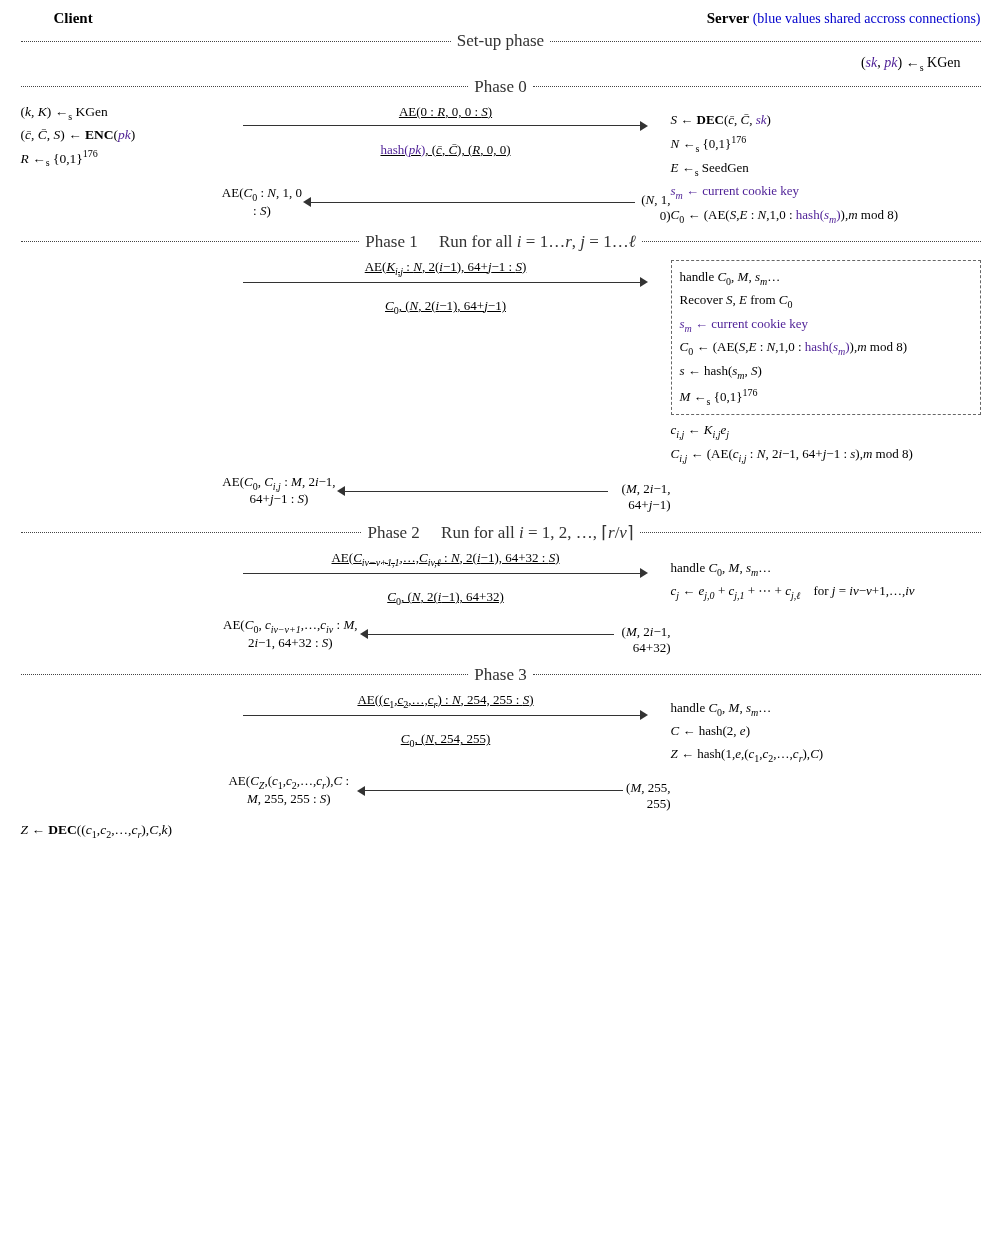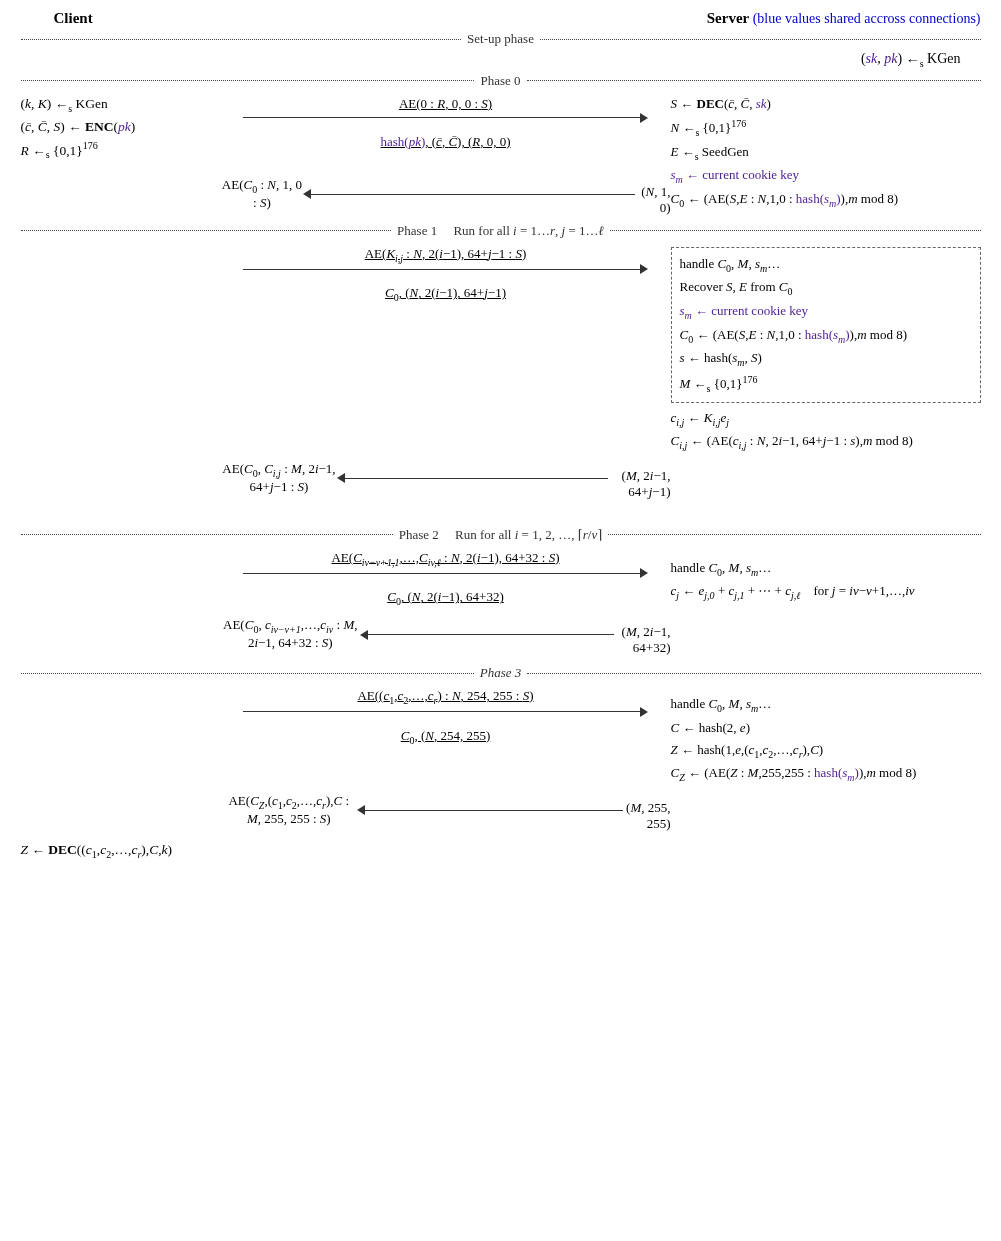--- a/index.html
+++ b/index.html
@@ -24,21 +24,21 @@
       align-items: flex-start;
       margin-bottom: 2px;
       margin-left: 33px;
     }
     .client-label { font-weight: bold; font-size: 15px; }
     .server-label { font-weight: bold; font-size: 15px; }
     .dotted-line-wide {
       display: flex;
       align-items: center;
       margin: 4px 0;
-      font-size: 13px;
+      font-size: 17px;
       color: #333;
     }
     .dotted-line-wide::before, .dotted-line-wide::after {
       content: '';
       flex: 1;
       border-top: 1px dotted #444;
     }
     .dotted-line-wide .label {
       padding: 0 6px;
       white-space: nowrap;
@@ -195,21 +195,21 @@
       <div class="arrow-left" style="margin-top: 20px;">
         <div class="arrow-label">AE(<span class="math">C</span><sub>0</sub> : <span class="math">N</span>, 1, 0 : <span class="math">S</span>)</div>
         <div class="arrow-line-left">
           <div class="arrowhead-left"></div>
           <div class="line"></div>
         </div>
         <div class="arrow-sublabel">(<span class="math">N</span>, 1, 0)</div>
       </div>
     </div>
     <div class="right-col">
-      <div style=""><span class="math">S</span> ← <span class="bold">DEC</span>(<span class="math">c̄</span>, <span class="math">C̄</span>, <span class="blue math">sk</span>)</div>
+      <div style="margin-top: 8px;"><span class="math">S</span> ← <span class="bold">DEC</span>(<span class="math">c̄</span>, <span class="math">C̄</span>, <span class="blue math">sk</span>)</div>
       <div><span class="math">N</span> ←<sub>s</sub> {0,1}<sup>176</sup></div>
       <div><span class="math">E</span> ←<sub>s</sub> SeedGen</div>
       <div class="blue"><span class="math">s<sub>m</sub></span> ← current cookie key</div>
       <div><span class="math">C</span><sub>0</sub> ← (AE(<span class="math">S</span>,<span class="math">E</span> : <span class="math">N</span>,1,0 : <span class="blue">hash(<span class="math">s<sub>m</sub></span>)</span>),<span class="math">m</span> mod 8)</div>
     </div>
   </div>
 
   <div class="dotted-line-wide" style="margin-top: 4px;">
     <span></span>
     <span class="label">Phase 1 &nbsp;&nbsp;&nbsp; Run for all <span class="math">i</span> = 1…<span class="math">r</span>, <span class="math">j</span> = 1…<span class="math">ℓ</span></span>
@@ -252,21 +252,21 @@
         <div class="arrow-line-left">
           <div class="arrowhead-left"></div>
           <div class="line"></div>
         </div>
         <div class="arrow-sublabel">(<span class="math">M</span>, 2<span class="math">i</span>−1, 64+<span class="math">j</span>−1)</div>
       </div>
     </div>
     <div class="right-col"></div>
   </div>
 
-  <div class="dotted-line-wide" style="margin-top: 24px;">
+  <div class="dotted-line-wide" style="margin-top: 6px;">
     <span></span>
     <span class="label">Phase 2 &nbsp;&nbsp;&nbsp; Run for all <span class="math">i</span> = 1, 2, …, ⌈<span class="math">r</span>/<span class="math">v</span>⌉</span>
     <span></span>
   </div>
 
   <div class="two-col">
     <div class="left-col"></div>
     <div class="mid-col">
       <div class="arrow-right">
         <div class="arrow-label">AE(<span class="math">C<sub>iv−v+1,1</sub></span>,…,<span class="math">C<sub>iv,ℓ</sub></span> : <span class="math">N</span>, 2(<span class="math">i</span>−1), 64+32 : <span class="math">S</span>)</div>
@@ -291,21 +291,21 @@
         <div class="arrow-line-left">
           <div class="arrowhead-left"></div>
           <div class="line"></div>
         </div>
         <div class="arrow-sublabel">(<span class="math">M</span>, 2<span class="math">i</span>−1, 64+32)</div>
       </div>
     </div>
     <div class="right-col"></div>
   </div>
 
-  <div class="dotted-line-wide" style="margin-top: 6px; font-style: italic;">
+  <div class="dotted-line-wide" style="margin-top: 6px;">
     <span></span>
     <span class="label">Phase 3</span>
     <span></span>
   </div>
 
   <div class="two-col">
     <div class="left-col"></div>
     <div class="mid-col">
       <div class="arrow-right">
         <div class="arrow-label">AE((<span class="math">c</span><sub>1</sub>,<span class="math">c</span><sub>2</sub>,…,<span class="math">c<sub>r</sub></span>) : <span class="math">N</span>, 254, 255 : <span class="math">S</span>)</div>
@@ -313,21 +313,20 @@
           <div class="line"></div>
           <div class="arrowhead-right"></div>
         </div>
         <div class="arrow-sublabel"><span class="math">C</span><sub>0</sub>, (<span class="math">N</span>, 254, 255)</div>
       </div>
     </div>
     <div class="right-col">
       <div style="margin-top:8px;">handle <span class="math">C</span><sub>0</sub>, <span class="math">M</span>, <span class="math">s<sub>m</sub></span>…</div>
       <div><span class="math">C</span> ← hash(2, <span class="math">e</span>)</div>
       <div><span class="math">Z</span> ← hash(1,<span class="math">e</span>,(<span class="math">c</span><sub>1</sub>,<span class="math">c</span><sub>2</sub>,…,<span class="math">c<sub>r</sub></span>),<span class="math">C</span>)</div>
-      <div><span class="math">C<sub>Z</sub></span> ← (AE(<span class="math">Z</span> : <span class="math">M</span>,255,255 : <span class="blue">hash(<span class="math">s<sub>m</sub></span>)</span>),<span class="math">m</span> mod 8)</div>
     </div>
   </div>
 
   <div class="two-col">
     <div class="left-col"></div>
     <div class="mid-col">
       <div class="arrow-left">
         <div class="arrow-label">AE(<span class="math">C<sub>Z</sub></span>,(<span class="math">c</span><sub>1</sub>,<span class="math">c</span><sub>2</sub>,…,<span class="math">c<sub>r</sub></span>),<span class="math">C</span> : <span class="math">M</span>, 255, 255 : <span class="math">S</span>)</div>
         <div class="arrow-line-left">
           <div class="arrowhead-left"></div>

